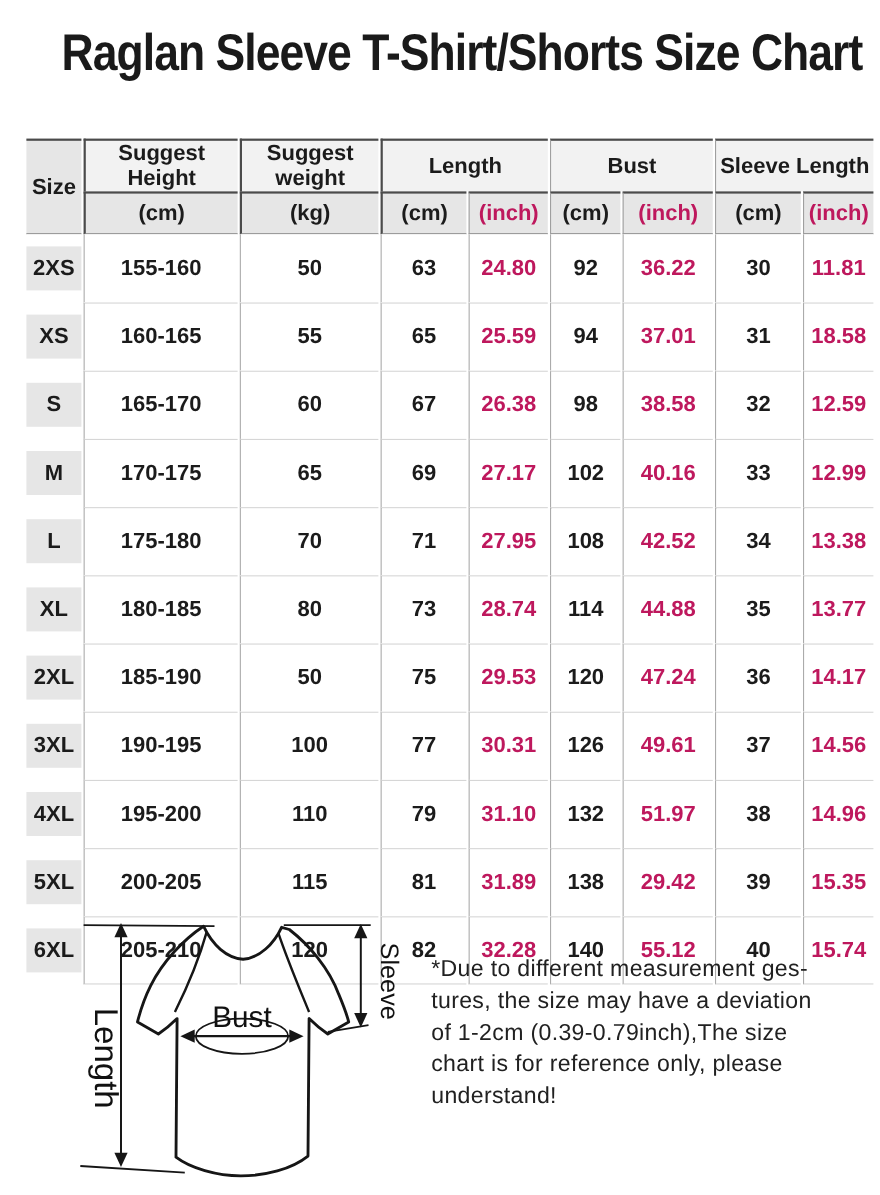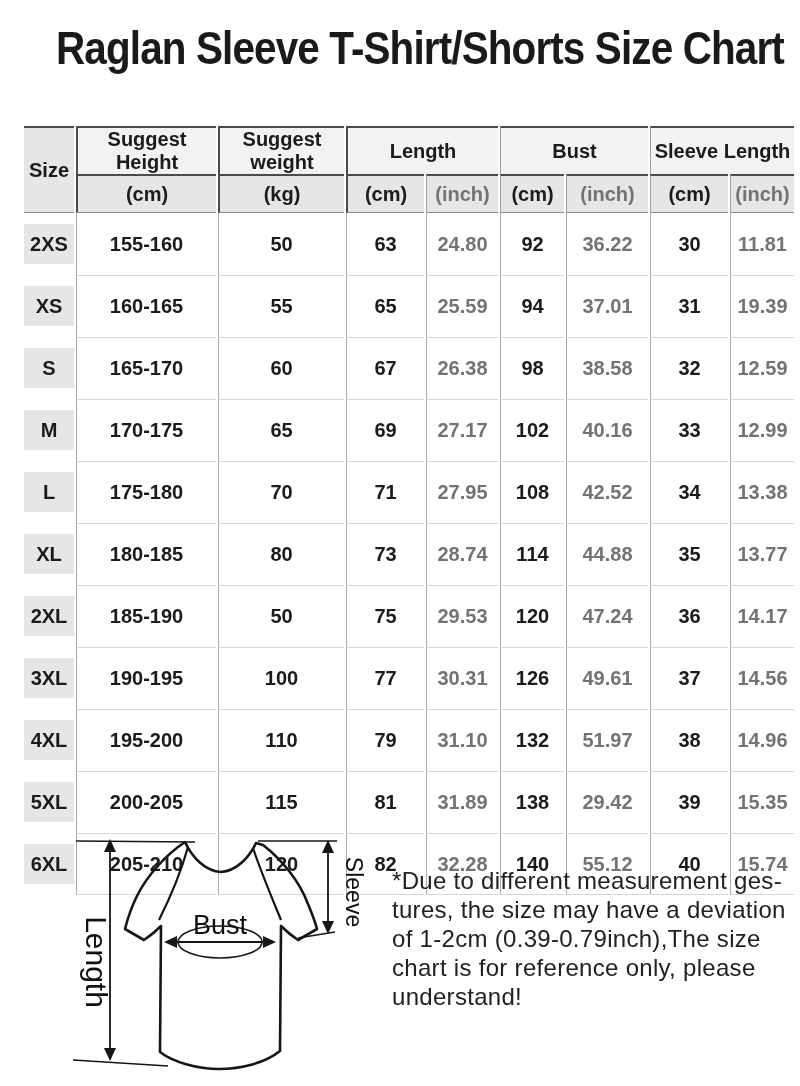--- a/index.html
+++ b/index.html
@@ -27,27 +27,27 @@
   .vlite{border-left:1px solid #9f9f9f;}
   .size-chart td{height:54px;background:#ffffff;}
   .size-chart td.vcell{border-left:1px solid #ababab;}
   .size-chart tr.datarow + tr.datarow td.vcell{border-top:1px solid #d6d6d6;}
   .size-chart tr.datarow:last-child td.vcell{border-bottom:1px solid #d6d6d6;}
   .size-chart td.size-col{background:#ffffff;}
   .size-chip{
     display:flex;align-items:center;justify-content:center;
     height:40px;margin:11px 0;background:#e6e6e6;font-weight:700;
   }
-  .red{color:#737373;}
+  .red{color:#be185d;}
   
   .diagram{position:absolute;left:40px;top:832px;width:340px;height:252px;}
   
   .note{
     position:absolute;left:392px;top:866px;width:400px;
-    font-size:24px;line-height:29px;color:#212121;letter-spacing:.3px;
+    font-size:21px;line-height:29px;color:#212121;letter-spacing:.3px;
   }
 </style>
 </head>
 <body>
 
 <div class="title">Raglan Sleeve T-Shirt/Shorts Size Chart</div>
 
 <table class="size-chart">
   <colgroup>
     <col style="width:50px">
@@ -98,21 +98,21 @@
         <td class="size-col">
           <span class="size-chip">XS</span>
         </td>
         <td class="vcell">160-165</td>
         <td class="vcell">55</td>
         <td class="vcell">65</td>
         <td class="vcell red">25.59</td>
         <td class="vcell">94</td>
         <td class="vcell red">37.01</td>
         <td class="vcell">31</td>
-        <td class="vcell red">19.39</td>
+        <td class="vcell red">18.58</td>
       </tr>
       <tr class="datarow">
         <td class="size-col">
           <span class="size-chip">S</span>
         </td>
         <td class="vcell">165-170</td>
         <td class="vcell">60</td>
         <td class="vcell">67</td>
         <td class="vcell red">26.38</td>
         <td class="vcell">98</td>

